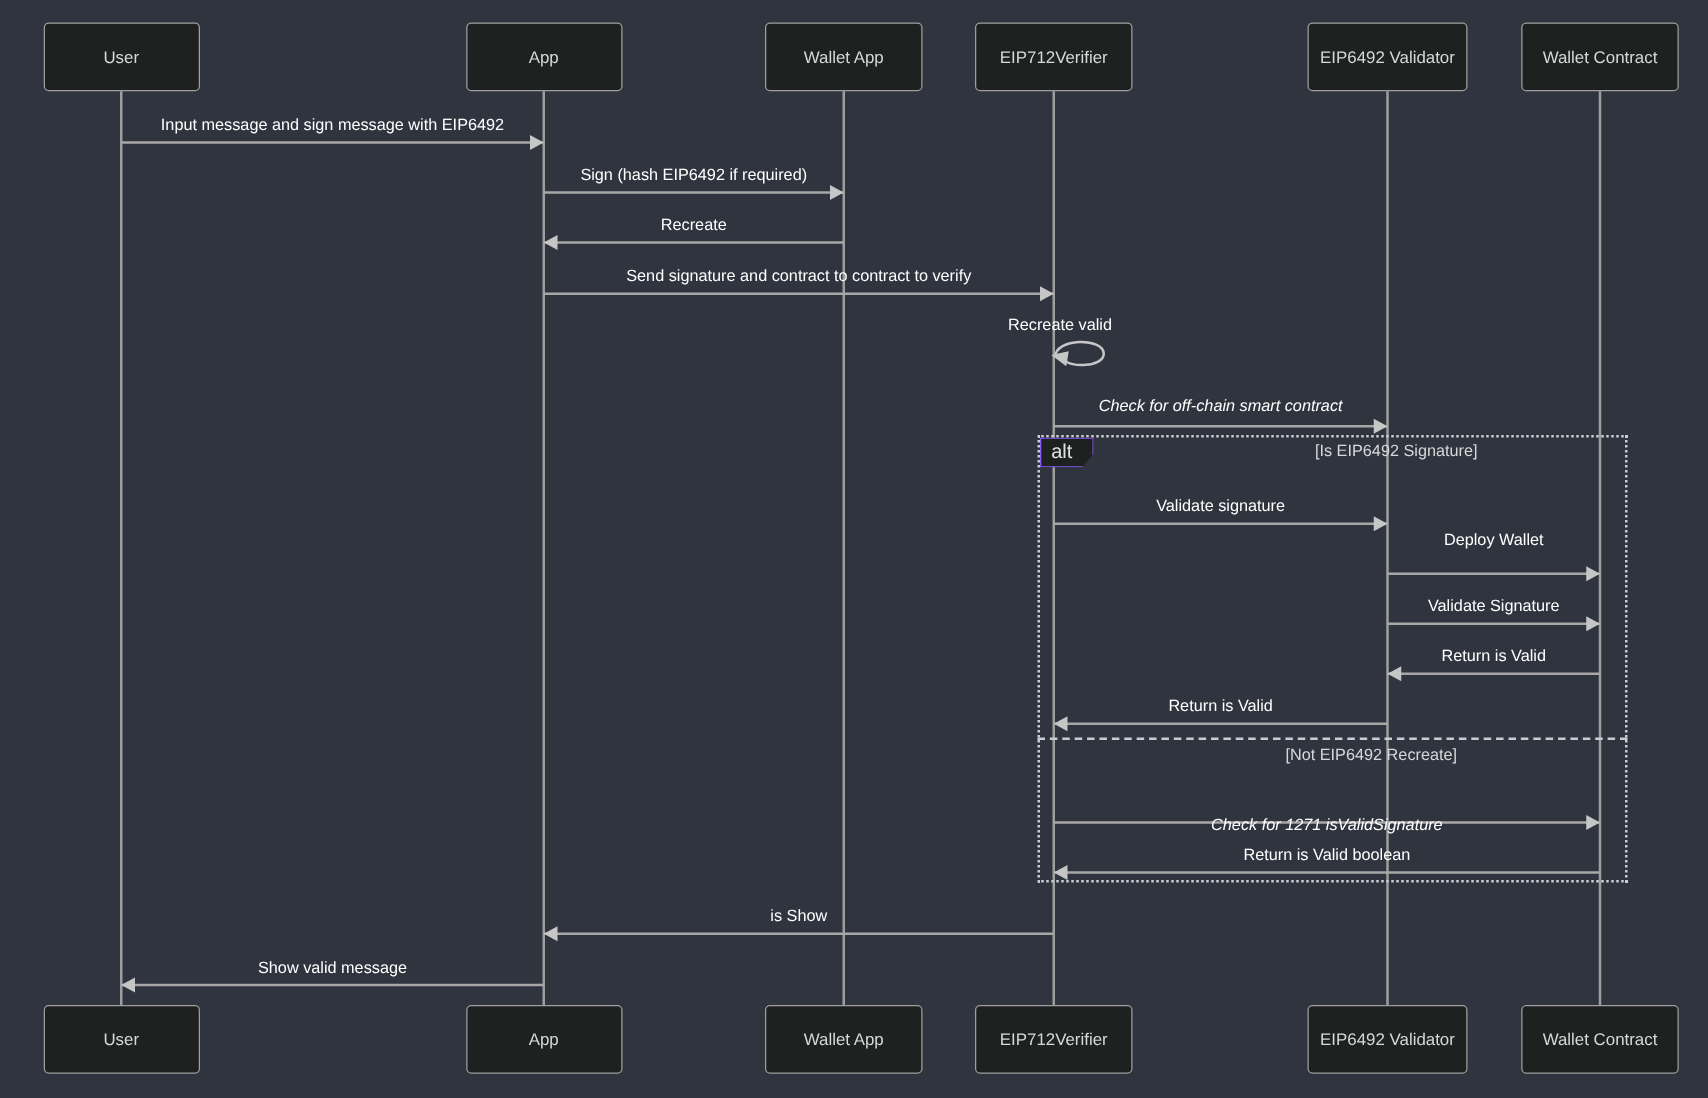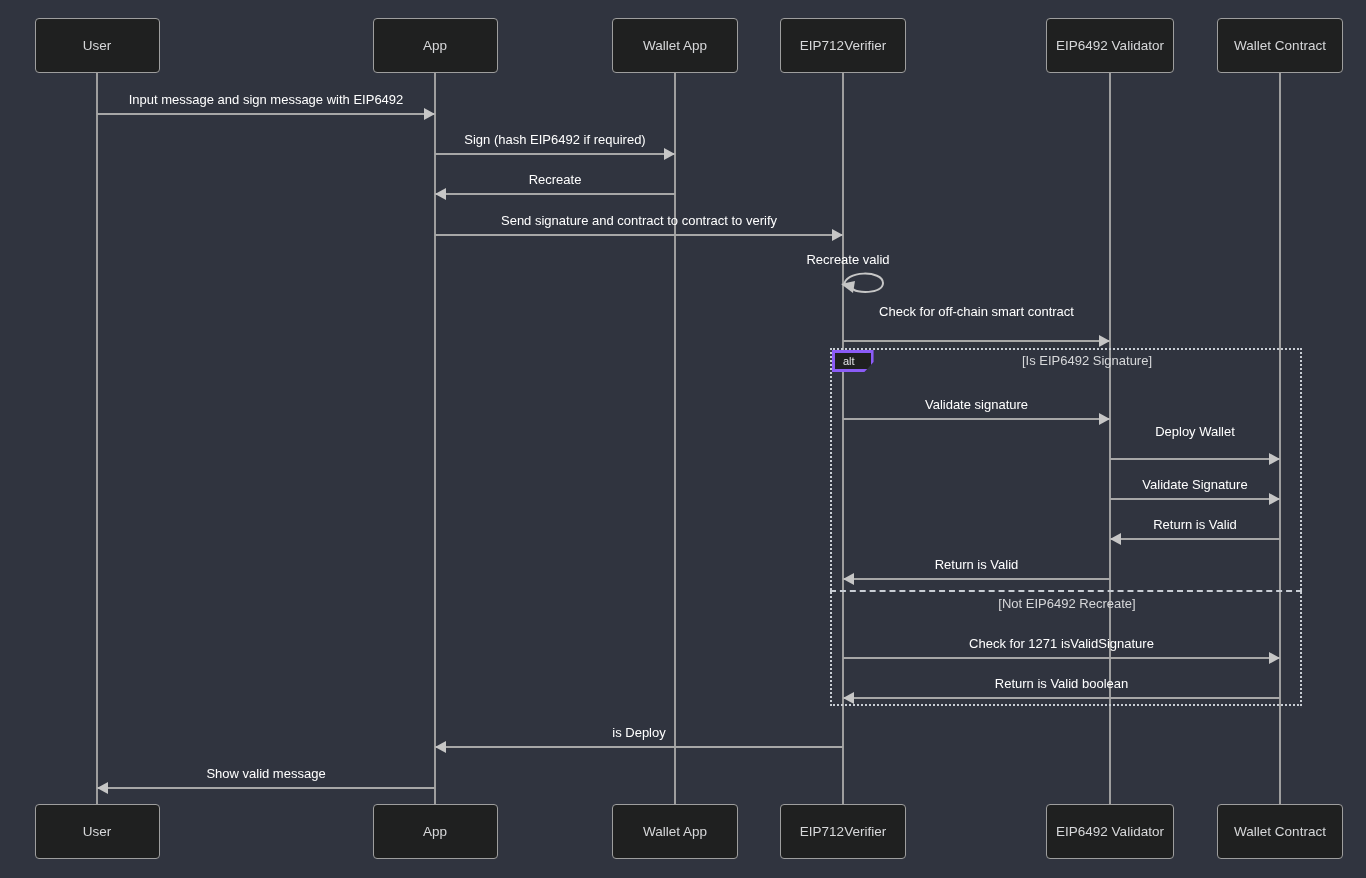--- a/index.html
+++ b/index.html
@@ -59,35 +59,36 @@
     z-index:2;
   }
   .fragment-divider{
     position:absolute;
     border-top:2px dashed #c8cdd4;
     z-index:2;
   }
   .fragment-tag{
     position:absolute;
     background:#1f2020;
-    border:3px solid #8b5cf6;
+    border:1px solid #8b5cf6;
     color:#e2e3e6;
-    font-size:11px;
+    font-size:16px;
     padding:2px 16px 2px 8px;
     box-sizing:border-box;
     z-index:6;
     clip-path:polygon(0 0, 100% 0, 100% 55%, 78% 100%, 0 100%);
   }
   .fragment-cond{
     position:absolute;
     color:#d7d8da;
     font-size:13px;
     white-space:nowrap;
     transform:translateX(-50%);
     z-index:4;
+    margin-left:30px;
   }
   .self-loop{position:absolute;z-index:3;}
 </style>
 </head>
 <body>
 
 <div id="diagram">
     <div class="lifeline" style="left: 96px; top: 73px; height: 731px;"></div>
     <div class="lifeline" style="left: 434px; top: 73px; height: 731px;"></div>
     <div class="lifeline" style="left: 674px; top: 73px; height: 731px;"></div>
@@ -111,45 +112,45 @@
     <div class="msg-line" style="left: 435px; width: 408px; top: 234px;"></div>
     <div class="arrow-head right" style="top: 229px; left: 832px;"></div>
     <div class="msg-label" style="left: 639px; top: 213px;">Send signature and contract to contract to verify</div>
     <div class="msg-label" style="left: 848px; top: 252px;">Recreate valid</div>
     <svg class="self-loop" width="60" height="40" style="left: 841px; top: 266px;">
       <path d="M3 20 C3 4, 42 4, 42 17 C42 28, 14 28, 11 22" fill="none" stroke="#c6c6c6" stroke-width="2"></path>
       <polygon points="0,18 14,15 12,27" fill="#c6c6c6"></polygon>
     </svg>
     <div class="msg-line" style="left: 843px; width: 267px; top: 340px;"></div>
     <div class="arrow-head right" style="top: 335px; left: 1099px;"></div>
-    <div class="msg-label" style="left: 976.5px; top: 304px;">Check for off-chain smart contract</div>
+    <div class="msg-label" style="left: 976.5px; top: 317px; font-style: italic;">Check for off-chain smart contract</div>
     <div class="msg-line" style="left: 843px; width: 267px; top: 418px;"></div>
     <div class="arrow-head right" style="top: 413px; left: 1099px;"></div>
     <div class="msg-label" style="left: 976.5px; top: 397px;">Validate signature</div>
     <div class="msg-line" style="left: 1110px; width: 170px; top: 458px;"></div>
     <div class="arrow-head right" style="top: 453px; left: 1269px;"></div>
     <div class="msg-label" style="left: 1195px; top: 424px;">Deploy Wallet</div>
     <div class="msg-line" style="left: 1110px; width: 170px; top: 498px;"></div>
     <div class="arrow-head right" style="top: 493px; left: 1269px;"></div>
     <div class="msg-label" style="left: 1195px; top: 477px;">Validate Signature</div>
     <div class="msg-line" style="left: 1110px; width: 170px; top: 538px;"></div>
     <div class="arrow-head left" style="top: 533px; left: 1110px;"></div>
     <div class="msg-label" style="left: 1195px; top: 517px;">Return is Valid</div>
     <div class="msg-line" style="left: 843px; width: 267px; top: 578px;"></div>
     <div class="arrow-head left" style="top: 573px; left: 843px;"></div>
     <div class="msg-label" style="left: 976.5px; top: 557px;">Return is Valid</div>
     <div class="msg-line" style="left: 843px; width: 437px; top: 657px;"></div>
     <div class="arrow-head right" style="top: 652px; left: 1269px;"></div>
-    <div class="msg-label" style="left: 1061.5px; top: 636px;">Check for 1271 isValidSignature</div>
+    <div class="msg-label" style="left: 1061.5px; top: 652px; font-style: italic;">Check for 1271 isValidSignature</div>
     <div class="msg-line" style="left: 843px; width: 437px; top: 697px;"></div>
     <div class="arrow-head left" style="top: 692px; left: 843px;"></div>
     <div class="msg-label" style="left: 1061.5px; top: 676px;">Return is Valid boolean</div>
     <div class="msg-line" style="left: 435px; width: 408px; top: 746px;"></div>
     <div class="arrow-head left" style="top: 741px; left: 435px;"></div>
-    <div class="msg-label" style="left: 639px; top: 725px;">is Deploy</div>
+    <div class="msg-label" style="left: 639px; top: 725px;">is Show</div>
     <div class="msg-line" style="left: 97px; width: 338px; top: 787px;"></div>
     <div class="arrow-head left" style="top: 782px; left: 97px;"></div>
     <div class="msg-label" style="left: 266px; top: 766px;">Show valid message</div>
     <div class="participant-box" style="left: 34.5px; top: 18px; width: 125px;">
       <span>User</span>
     </div>
     <div class="participant-box" style="left: 372.5px; top: 18px; width: 125px;">
       <span>App</span>
     </div>
     <div class="participant-box" style="left: 612px; top: 18px; width: 126px;">

